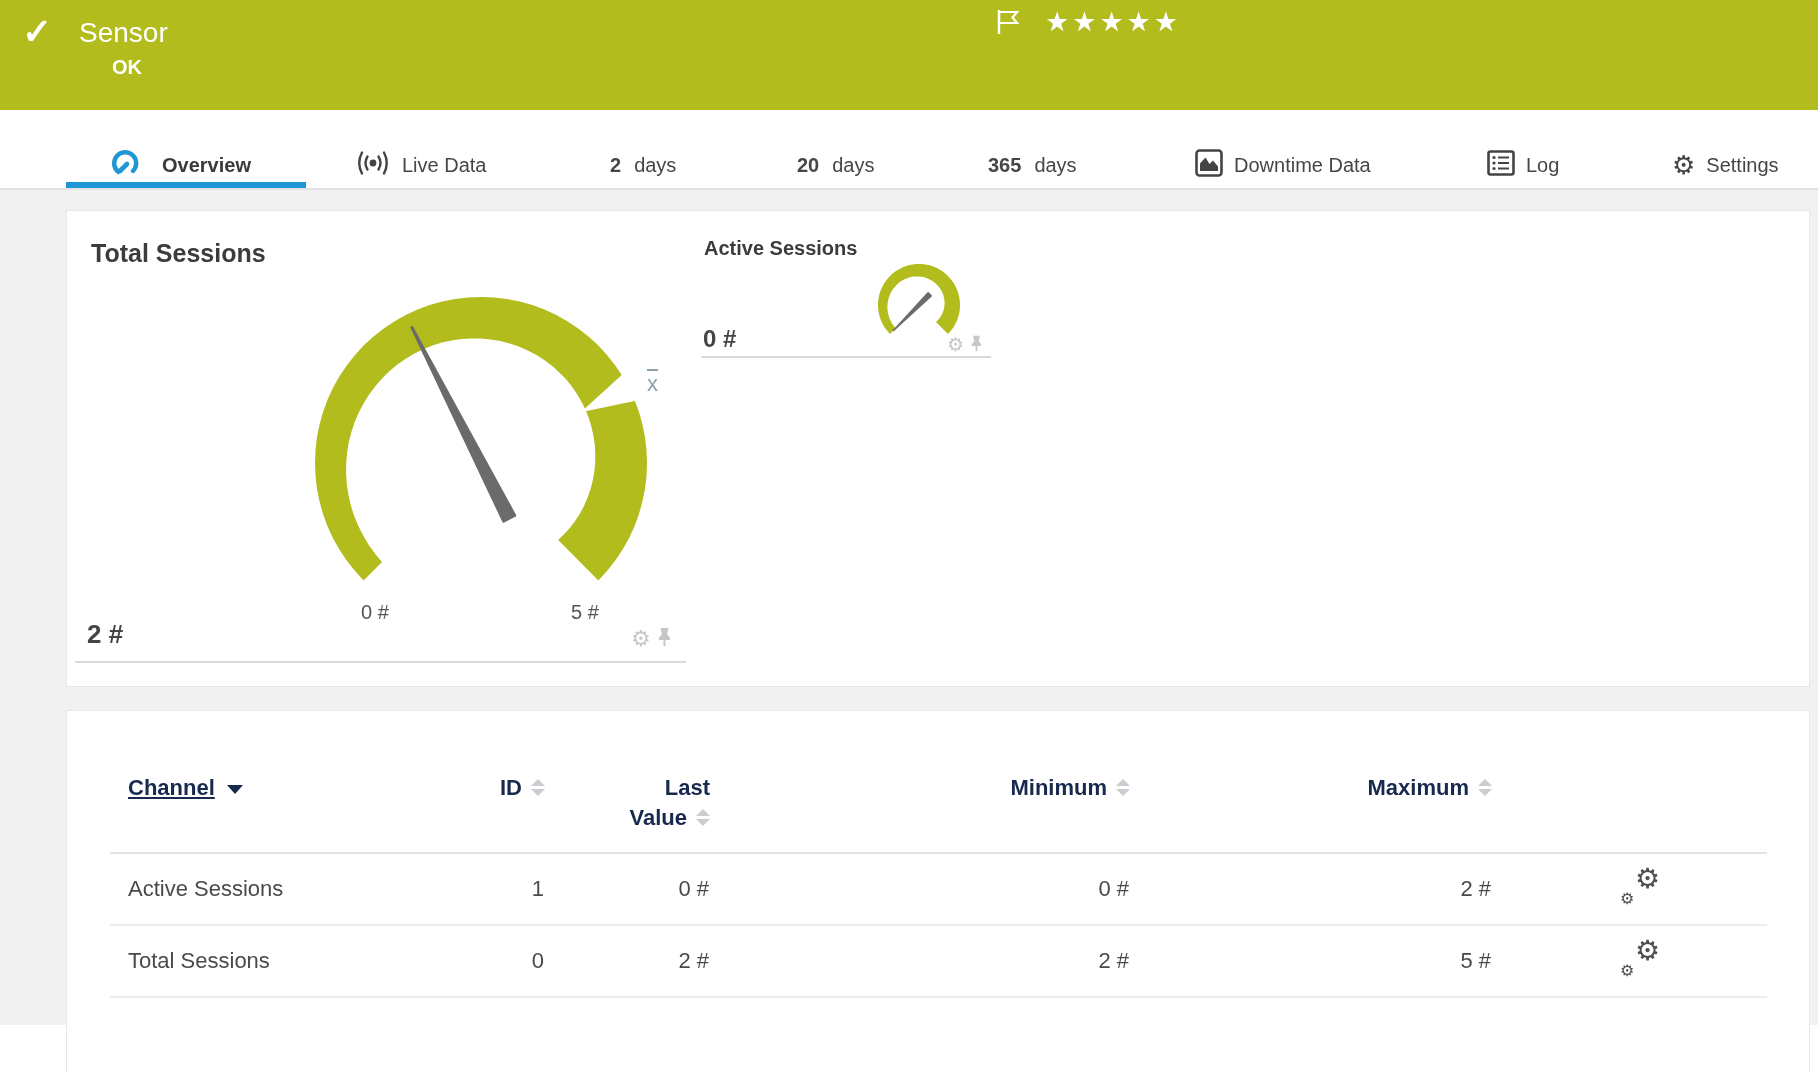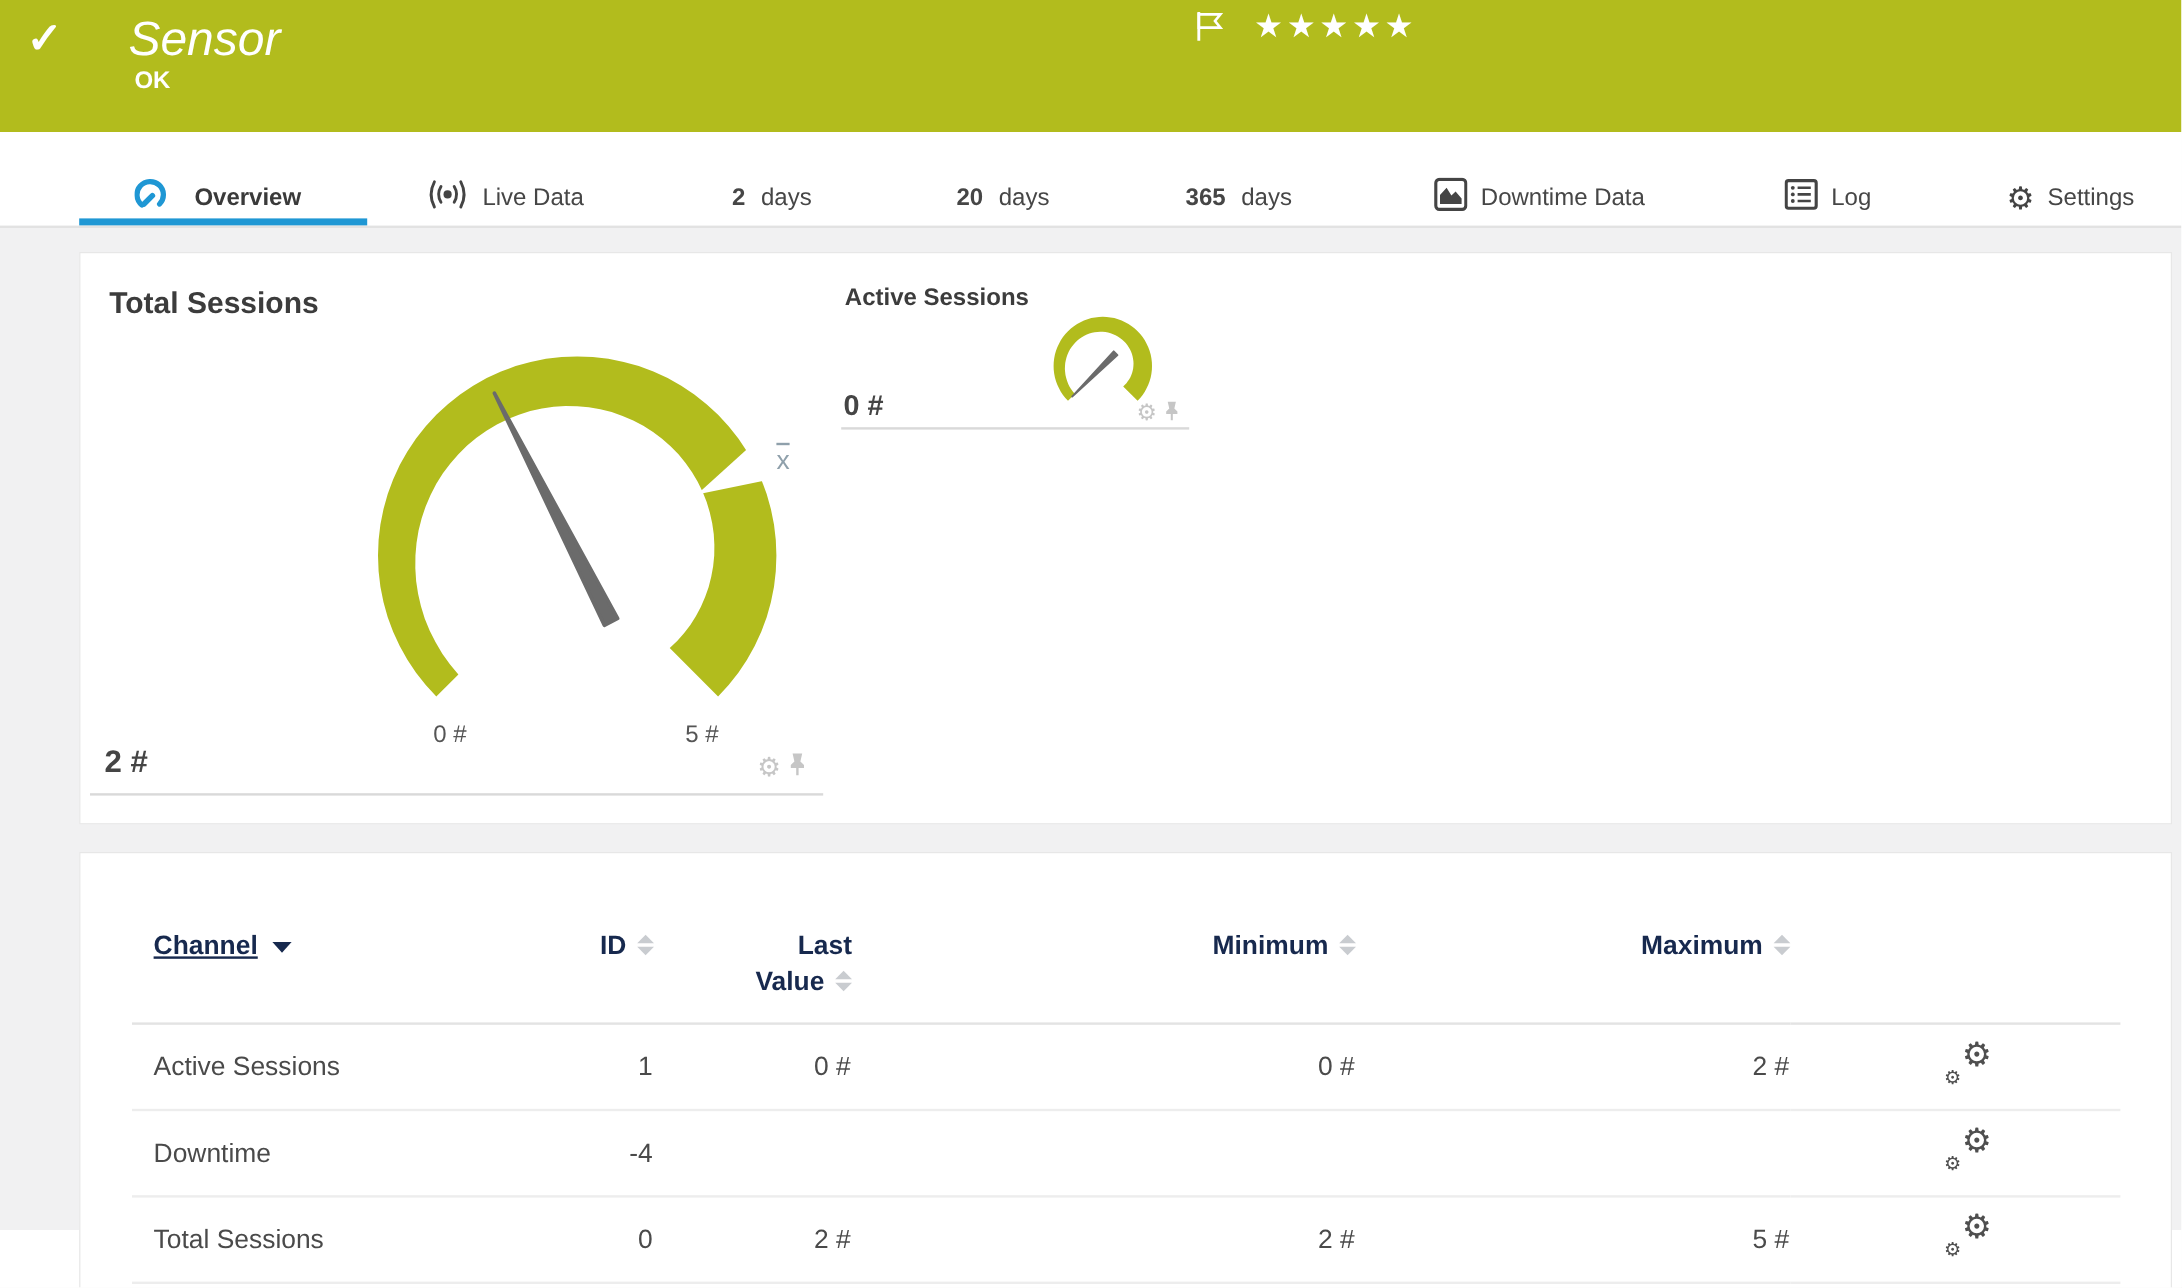--- a/index.html
+++ b/index.html
@@ -2,21 +2,21 @@
 <html><head>
 <meta charset="utf-8">
 <style>
   html,body{margin:0;padding:0;background:#fff;}
   .screen{position:relative;width:1818px;height:1073px;overflow:hidden;
           font-family:"Liberation Sans", sans-serif;background:#fff;}
 
   
   .sensor-header{position:absolute;left:0;top:0;width:1818px;height:110px;background:#b2bc1d;color:#fff;}
   .hdr-check{position:absolute;left:22px;top:12px;font-size:36px;font-weight:bold;line-height:40px;}
-  .hdr-kind{position:absolute;left:107px;top:14px;font-size:40px;font-style:italic;font-weight:normal;line-height:38px;}
+  .hdr-kind{position:absolute;left:79px;top:14px;font-size:28px;font-weight:normal;line-height:38px;}
   .hdr-title{position:absolute;left:183px;top:12px;font-size:30px;font-weight:bold;line-height:40px;white-space:nowrap;}
   .hdr-flag{position:absolute;left:995px;top:8px;}
   .hdr-stars{position:absolute;left:1045px;top:6px;font-size:27px;letter-spacing:3px;line-height:32px;}
   .hdr-status{position:absolute;left:112px;top:56px;font-size:20px;font-weight:bold;}
 
   
   .tabbar{position:absolute;left:0;top:110px;width:1818px;height:80px;background:#fff;}
   .tab{position:absolute;top:142px;height:46px;display:flex;align-items:center;gap:11px;
        font-size:20px;color:#464646;cursor:pointer;white-space:nowrap;}
   .tab{top:32px;}
@@ -249,30 +249,20 @@
             <td class="col-channel">Active Sessions</td>
             <td>1</td>
             <td>0 #</td>
             <td>0 #</td>
             <td>2 #</td>
             <td class="col-actions">
               <span class="gears"><span class="g1">⚙</span><span class="g2">⚙</span></span>
             </td>
           </tr>
           <tr>
-            <td class="col-channel">Downtime</td>
-            <td>-4</td>
-            <td></td>
-            <td></td>
-            <td></td>
-            <td class="col-actions">
-              <span class="gears"><span class="g1">⚙</span><span class="g2">⚙</span></span>
-            </td>
-          </tr>
-          <tr>
             <td class="col-channel">Total Sessions</td>
             <td>0</td>
             <td>2 #</td>
             <td>2 #</td>
             <td>5 #</td>
             <td class="col-actions">
               <span class="gears"><span class="g1">⚙</span><span class="g2">⚙</span></span>
             </td>
           </tr>
         </tbody>

